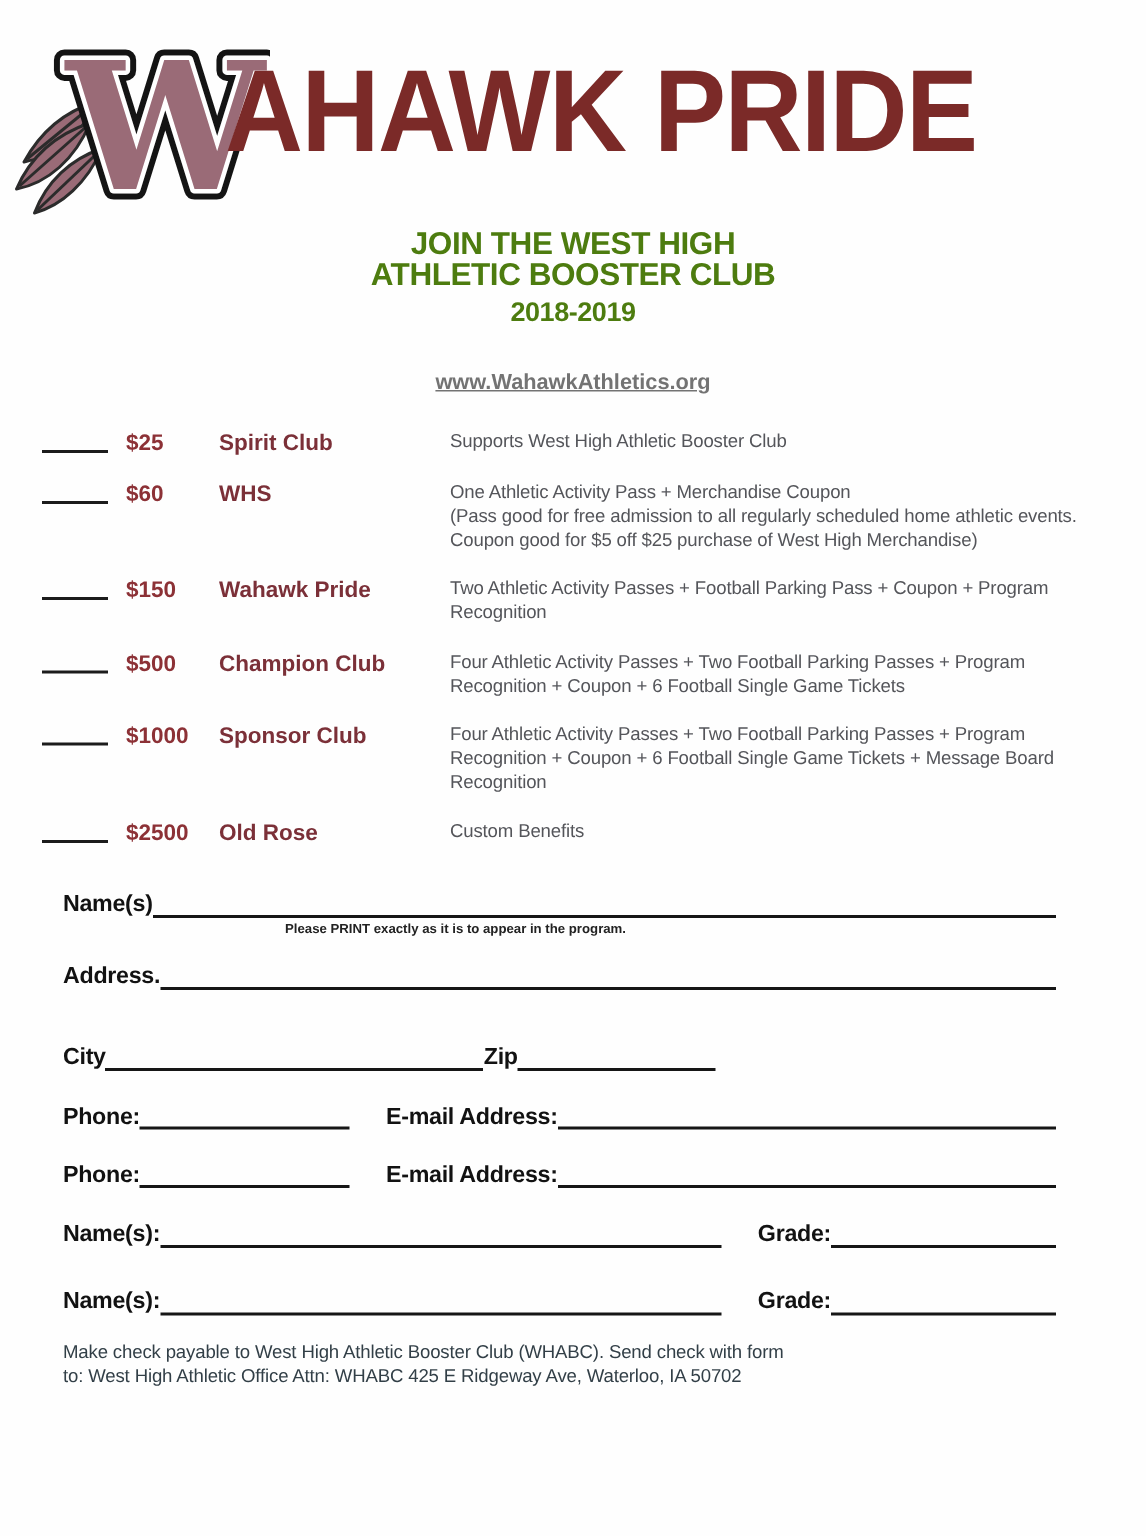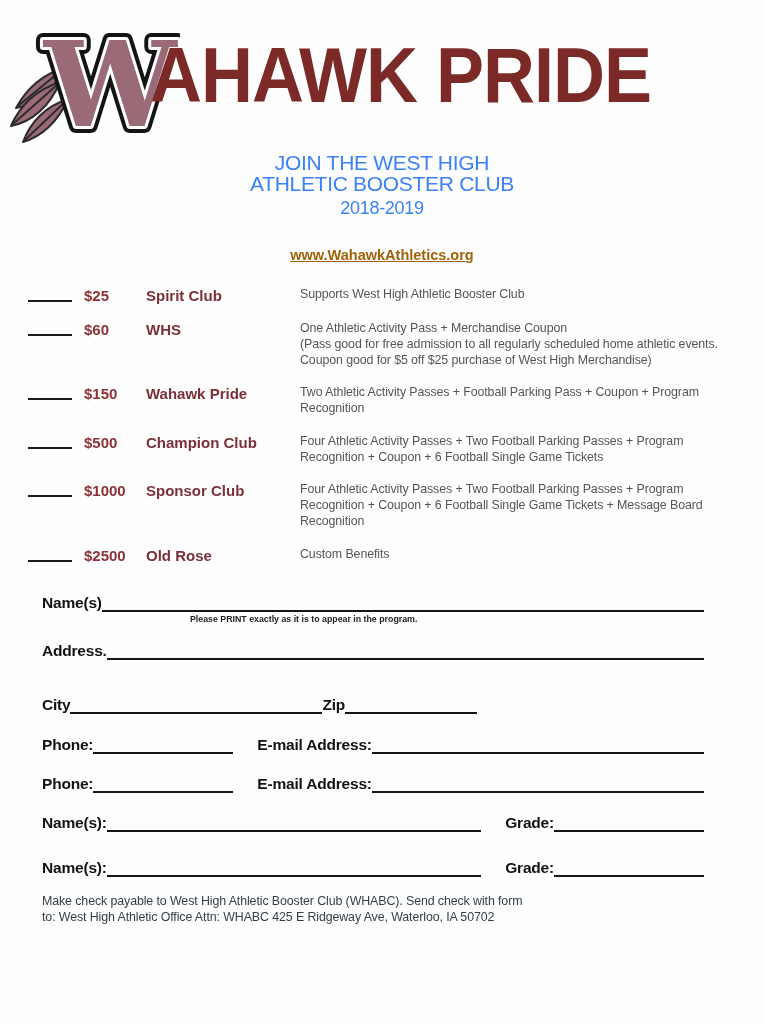--- a/index.html
+++ b/index.html
@@ -11,26 +11,26 @@
   
   .header{position:relative;height:148px;}
   .logo-svg{position:absolute;left:8px;top:10px;}
   .wordmark{
     position:absolute;left:150px;top:36px;
     font-size:72px;font-weight:bold;color:#7b2a28;
     letter-spacing:-1px;line-height:1;transform:scaleY(1.08);transform-origin:top left;
     white-space:nowrap;
   }
   
-  .heading{text-align:center;color:#3b82f6;font-weight:normal;font-size:21px;
+  .heading{text-align:center;color:#4d7c0f;font-weight:bold;font-size:21px;
     line-height:1.02;letter-spacing:-0.3px;margin-top:4px;}
   .heading .year{font-size:18px;margin-top:4px;}
   
   .website{text-align:center;margin-top:30px;font-size:14.5px;font-weight:bold;}
-  .website a{color:#a16207;text-decoration:underline;cursor:pointer;}
+  .website a{color:#737373;text-decoration:underline;cursor:pointer;}
   
   .tiers{margin-top:24px;padding-left:28px;padding-right:34px;}
   .tier-row{display:grid;grid-template-columns:50px 56px 148px 1fr;column-gap:6px;
     margin-bottom:17px;align-items:start;}
   .blank{display:inline-block;width:44px;height:13px;border-bottom:2px solid #1c1c1c;}
   .price{color:#8c3136;font-weight:bold;font-size:15px;white-space:nowrap;}
   .tname{color:#7b3038;font-weight:bold;font-size:15px;white-space:nowrap;}
   .tdesc{color:#54555a;font-size:12.4px;line-height:1.27;white-space:pre-line;
     letter-spacing:-0.1px;}
   
@@ -42,21 +42,21 @@
   .w-city{width:252px;}
   .w-zip{width:132px;}
   .w-phone{width:140px;}
   .w-grade{width:150px;}
   .lbl{white-space:nowrap;}
   .ml{margin-left:24px;}
   .caption{font-size:8.8px;font-weight:bold;color:#222;margin:2px 0 18px 148px;
     width:312px;text-align:left;}
   .mb-addr{margin-bottom:36px;}
   .mb-city{margin-bottom:22px;}
-  .mb-phone{margin-bottom:21px;}
+  .mb-phone{margin-bottom:21px;align-items:center;}
   .children-heading{font-weight:bold;font-size:15.5px;letter-spacing:-0.2px;
     margin-bottom:5px;}
   .mb-child1{margin-bottom:27px;}
   .mb-child2{margin-bottom:16px;}
   
   .footer{padding-left:42px;margin-top:14px;font-size:12.4px;line-height:1.35;
     color:#323f47;letter-spacing:-0.1px;}
 </style>
 </head>
 <body>

